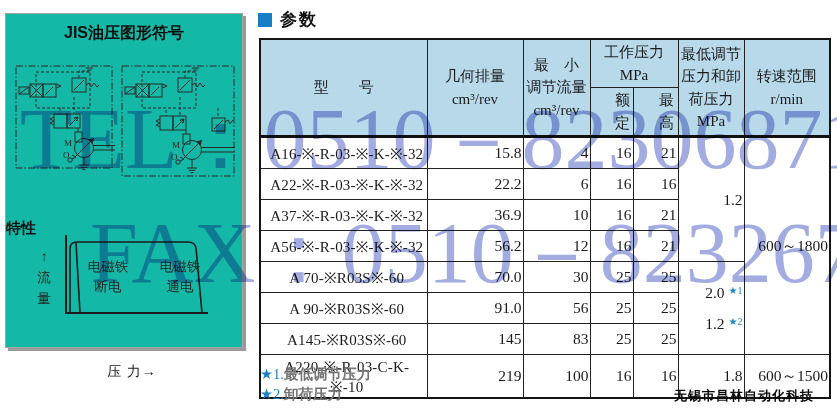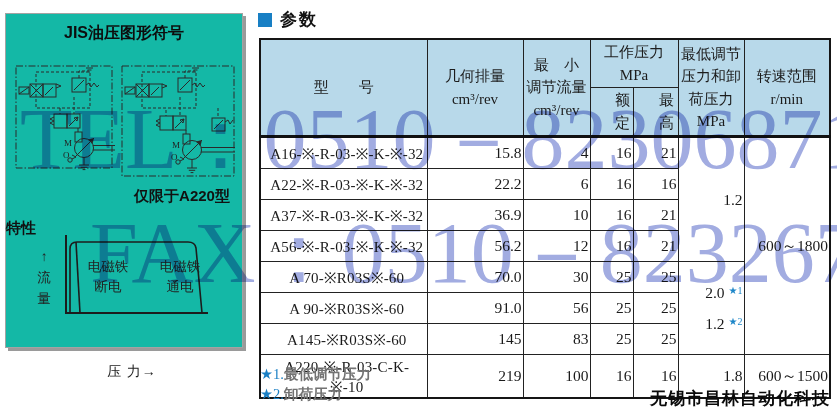--- a/index.html
+++ b/index.html
@@ -86,22 +86,22 @@
   .pline{line-height:2.0;}
   .pmark{
     color:#1d86c8;font-size:10px;vertical-align:4px;margin-left:4px;letter-spacing:0;
   }
 
   
   .footnotes{position:absolute;left:260px;top:364px;font-size:14.5px;line-height:20px;}
   .fn-mark{color:#1a7fc4;}
   .fn-text{color:#737373;font-weight:bold;}
   .company{
-    position:absolute;right:7px;top:387px;font-family:Liberation Mono, monospace;
-    font-weight:bold;font-size:17px;color:#0a0a0a;letter-spacing:1px;
+    position:absolute;right:23px;top:387px;font-family:Liberation Mono, monospace;
+    font-weight:bold;font-size:13px;color:#0a0a0a;letter-spacing:1px;
   }
 
   
   .watermark{
     position:absolute;z-index:9;pointer-events:none;white-space:nowrap;
     font-family:"Liberation Serif",serif;font-size:86px;color:#a2ace1;
     mix-blend-mode:multiply;line-height:1;
   }
   .wm1{left:20px;top:96px;}
   .wm2{left:90px;top:210px;}
@@ -197,21 +197,20 @@
         <path d="M66,80 v-4"></path>
         <path d="M72,106 v8 M67,114 h10 M68.8,116.3 h6.4 M70.6,118.6 h2.8"></path>
         <circle cx="58" cy="108" r="2.2"></circle>
         <path d="M60,107 l4,-2 -4,-2"></path>
       </g>
       <text x="52" y="94" class="dg-text">M</text>
       <text x="51" y="106" class="dg-text">O</text>
     </svg>
   </div>
 
-  <div class="panel-note">仅限于A220型</div>
 
   <div class="char-title">特性</div>
 
   <div class="char-chart">
     <svg width="180" height="88" viewBox="0 0 180 88" style="position:absolute;left:0;top:0;">
       <g stroke="#1c1c1c" fill="none" stroke-width="2">
         <path d="M34,2 V80 H176"></path>
       </g>
       <g stroke="#1c1c1c" fill="none" stroke-width="1.6">
         <path d="M38,80 L38,16 Q38,9 45,9 L156,9 Q163,9 164,15 L170,80"></path>

